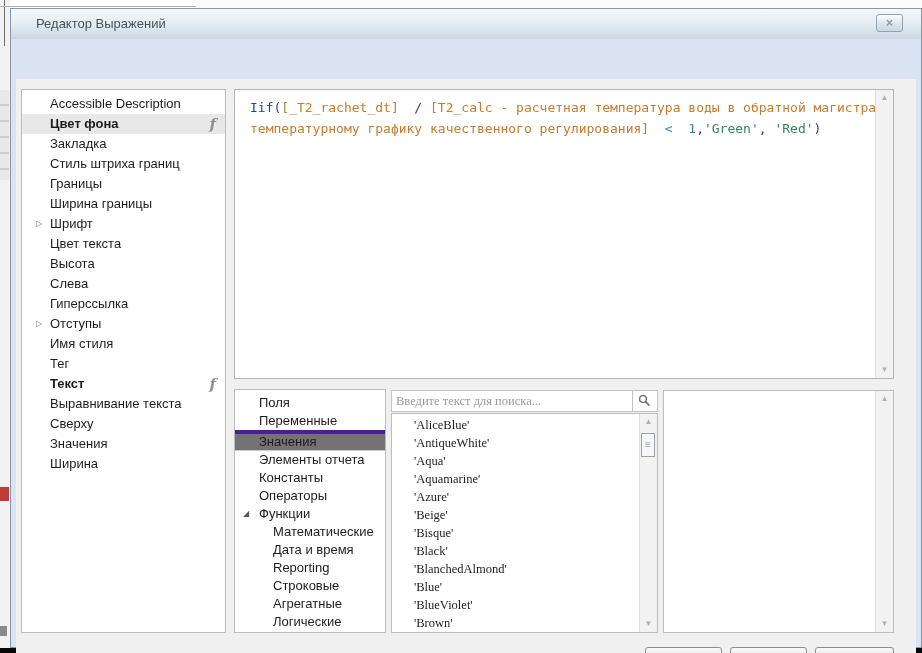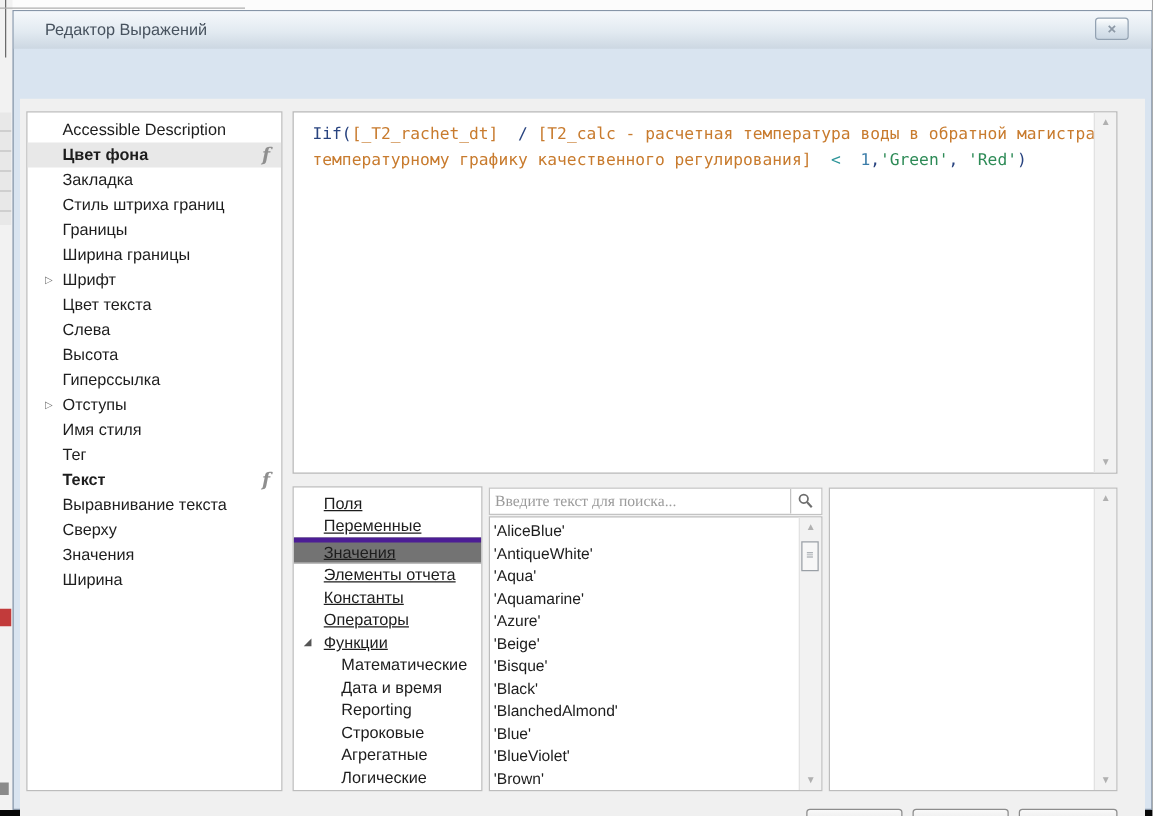--- a/index.html
+++ b/index.html
@@ -54,36 +54,36 @@
   .sb-thumb{position:absolute;left:1px;top:19px;width:14px;height:24px;box-sizing:border-box;
     background:#f7f7f7;border:1px solid #9aa0a6;color:#9aa0a6;font-size:10px;
     text-align:center;line-height:22px;cursor:pointer;}
 
   
   #cats{left:218px;top:310px;width:152px;height:244px;padding-top:4px;}
   .cat-item{position:relative;height:18px;line-height:18px;font-size:13px;color:#1d1d1d;cursor:default;}
   .cat-item.selected{background:#737373;border-top:4px solid #4c1d95;border-bottom:1px solid #c9c9c9;
     height:16px;line-height:16px;}
   .cat-expander{position:absolute;left:4px;top:0;width:14px;font-size:8px;color:#555;text-align:center;}
-  .cat-label-0{margin-left:24px;white-space:nowrap;text-decoration:underline;}
+  .cat-label-0{margin-left:24px;white-space:nowrap;}
   .cat-label-1{margin-left:38px;white-space:nowrap;}
 
   
   #searchbox{left:375px;top:311px;width:267px;height:22px;background:#fff;border:1px solid #c3c3c3;}
   #search-input{position:absolute;left:0;top:0;width:240px;height:20px;border:none;outline:none;
     font-family:Liberation Serif, serif;font-size:12.5px;color:#333;padding:0 4px;background:transparent;}
   #search-input::placeholder{color:#9b9b9b;}
   .search-btn{position:absolute;right:0px;top:0px;width:24px;height:20px;border-left:1px solid #c3c3c3;
     background:#fff;cursor:pointer;}
   .search-btn svg{position:absolute;left:5px;top:3px;}
 
   
   #values{left:375px;top:334px;width:267px;height:220px;padding-top:2px;}
-  .val-item{height:18px;line-height:18px;font-size:12.5px;color:#1d1d1d;padding-left:3px;
-    white-space:nowrap;cursor:default;}
+  .val-item{height:18px;line-height:18px;font-size:12.5px;color:#1d1d1d;padding-left:22px;
+    white-space:nowrap;cursor:default;font-family:Liberation Serif, serif;}
 
   
   #desc{left:647px;top:311px;width:231px;height:243px;}
 
   
   .btn{position:absolute;top:568px;height:23px;box-sizing:border-box;border:1px solid #8c8c8c;
     border-radius:3px;background:linear-gradient(#f9f9f9,#e9e9e9 45%,#d9d9d9);
     font-family:"Liberation Sans",sans-serif;font-size:12.5px;color:#1c1c1c;cursor:pointer;}
   #btn-ok{left:629px;width:77px;}
   #btn-cancel{left:714px;width:77px;}
@@ -140,25 +140,25 @@
           <div class="prop-item">
             <div class="prop-expander">▷</div>
             <div class="prop-label">Шрифт</div>
           </div>
           <div class="prop-item">
             <div class="prop-expander"></div>
             <div class="prop-label">Цвет текста</div>
           </div>
           <div class="prop-item">
             <div class="prop-expander"></div>
+            <div class="prop-label">Высота</div>
+          </div>
+          <div class="prop-item">
+            <div class="prop-expander"></div>
             <div class="prop-label">Слева</div>
-          </div>
-          <div class="prop-item">
-            <div class="prop-expander"></div>
-            <div class="prop-label">Высота</div>
           </div>
           <div class="prop-item">
             <div class="prop-expander"></div>
             <div class="prop-label">Гиперссылка</div>
           </div>
           <div class="prop-item">
             <div class="prop-expander">▷</div>
             <div class="prop-label">Отступы</div>
           </div>
           <div class="prop-item">

